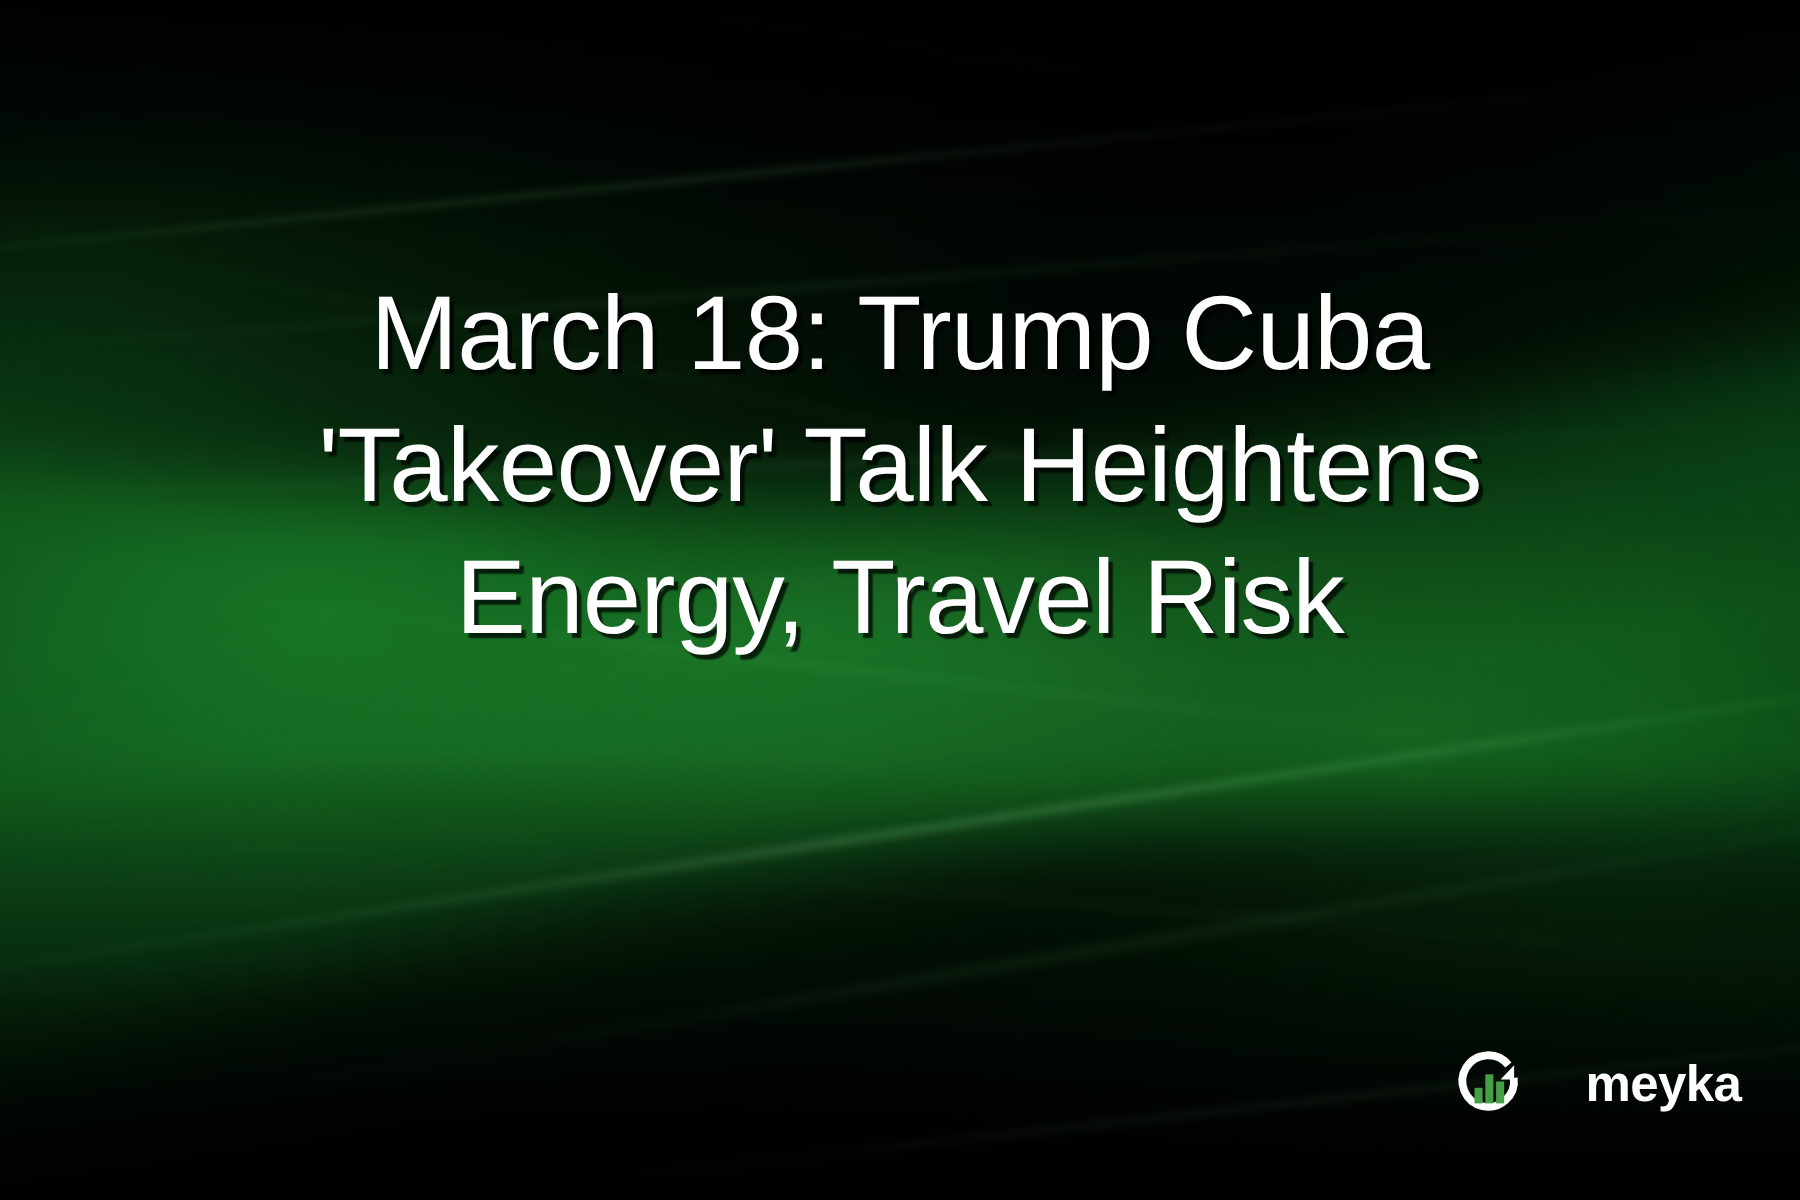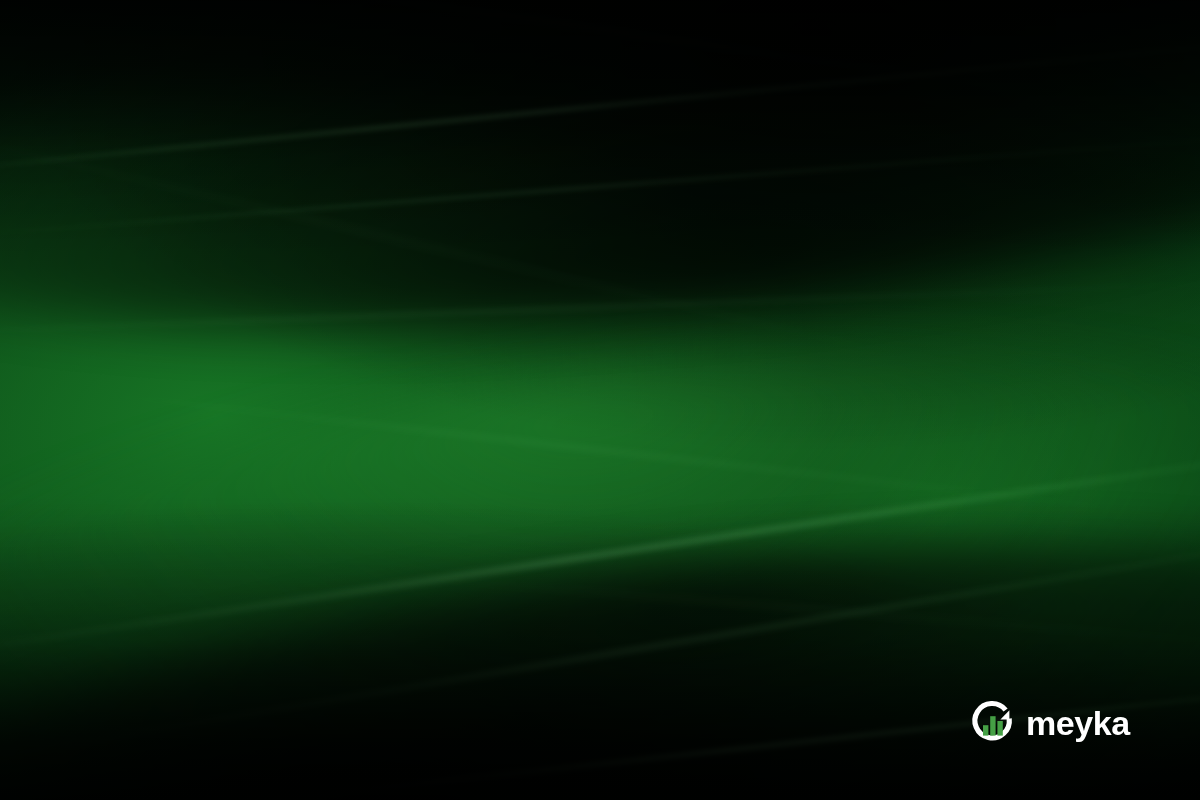--- a/index.html
+++ b/index.html
@@ -146,20 +146,21 @@
     gap: 8px;
   }
   #brand-mark { width: 50px; height: 50px; display: block; }
   #brand-name {
     color: #ffffff;
     font-family: "Liberation Sans", sans-serif;
     font-weight: 700;
     font-size: 34px;
     line-height: 34px;
     letter-spacing: -0.4px;
+    margin-left: 31px;
   }
 </style>
 </head>
 <body>
 
 <div id="card">
 
   <div class="bg-layer" id="bg-base"></div>
 
   <div class="bg-layer">
@@ -176,20 +177,25 @@
     <div class="streak" id="streak-5"></div>
     <div class="streak" id="streak-6"></div>
     <div class="streak" id="streak-7"></div>
     <div class="streak" id="streak-8"></div>
     <div class="streak" id="streak-9"></div>
     <div class="streak" id="streak-10"></div>
   </div>
 
   <div class="bg-layer" id="bg-vignette"></div>
 
+  <div id="headline">
+    <span class="hl-line">March 18: Trump Cuba</span>
+    <span class="hl-line">'Takeover' Talk Heightens</span>
+    <span class="hl-line">Energy, Travel Risk</span>
+  </div>
 
   <div id="brand">
     <svg id="brand-mark" viewBox="0 0 50 50">
 
       <path d="M37.6 12.0 A17.2 17.2 0 1 0 41.2 20.6" fill="none" stroke="#FFFFFF" stroke-width="5.2" stroke-linecap="butt"></path>
 
       <path d="M41.4 12.2 L41.4 21.6 L32.4 21.6 Z" fill="#FFFFFF"></path>
 
       <rect x="15.0" y="27.2" width="5.4" height="10.4" fill="#45A045"></rect>
       <rect x="22.2" y="18.2" width="5.4" height="19.4" fill="#45A045"></rect>

